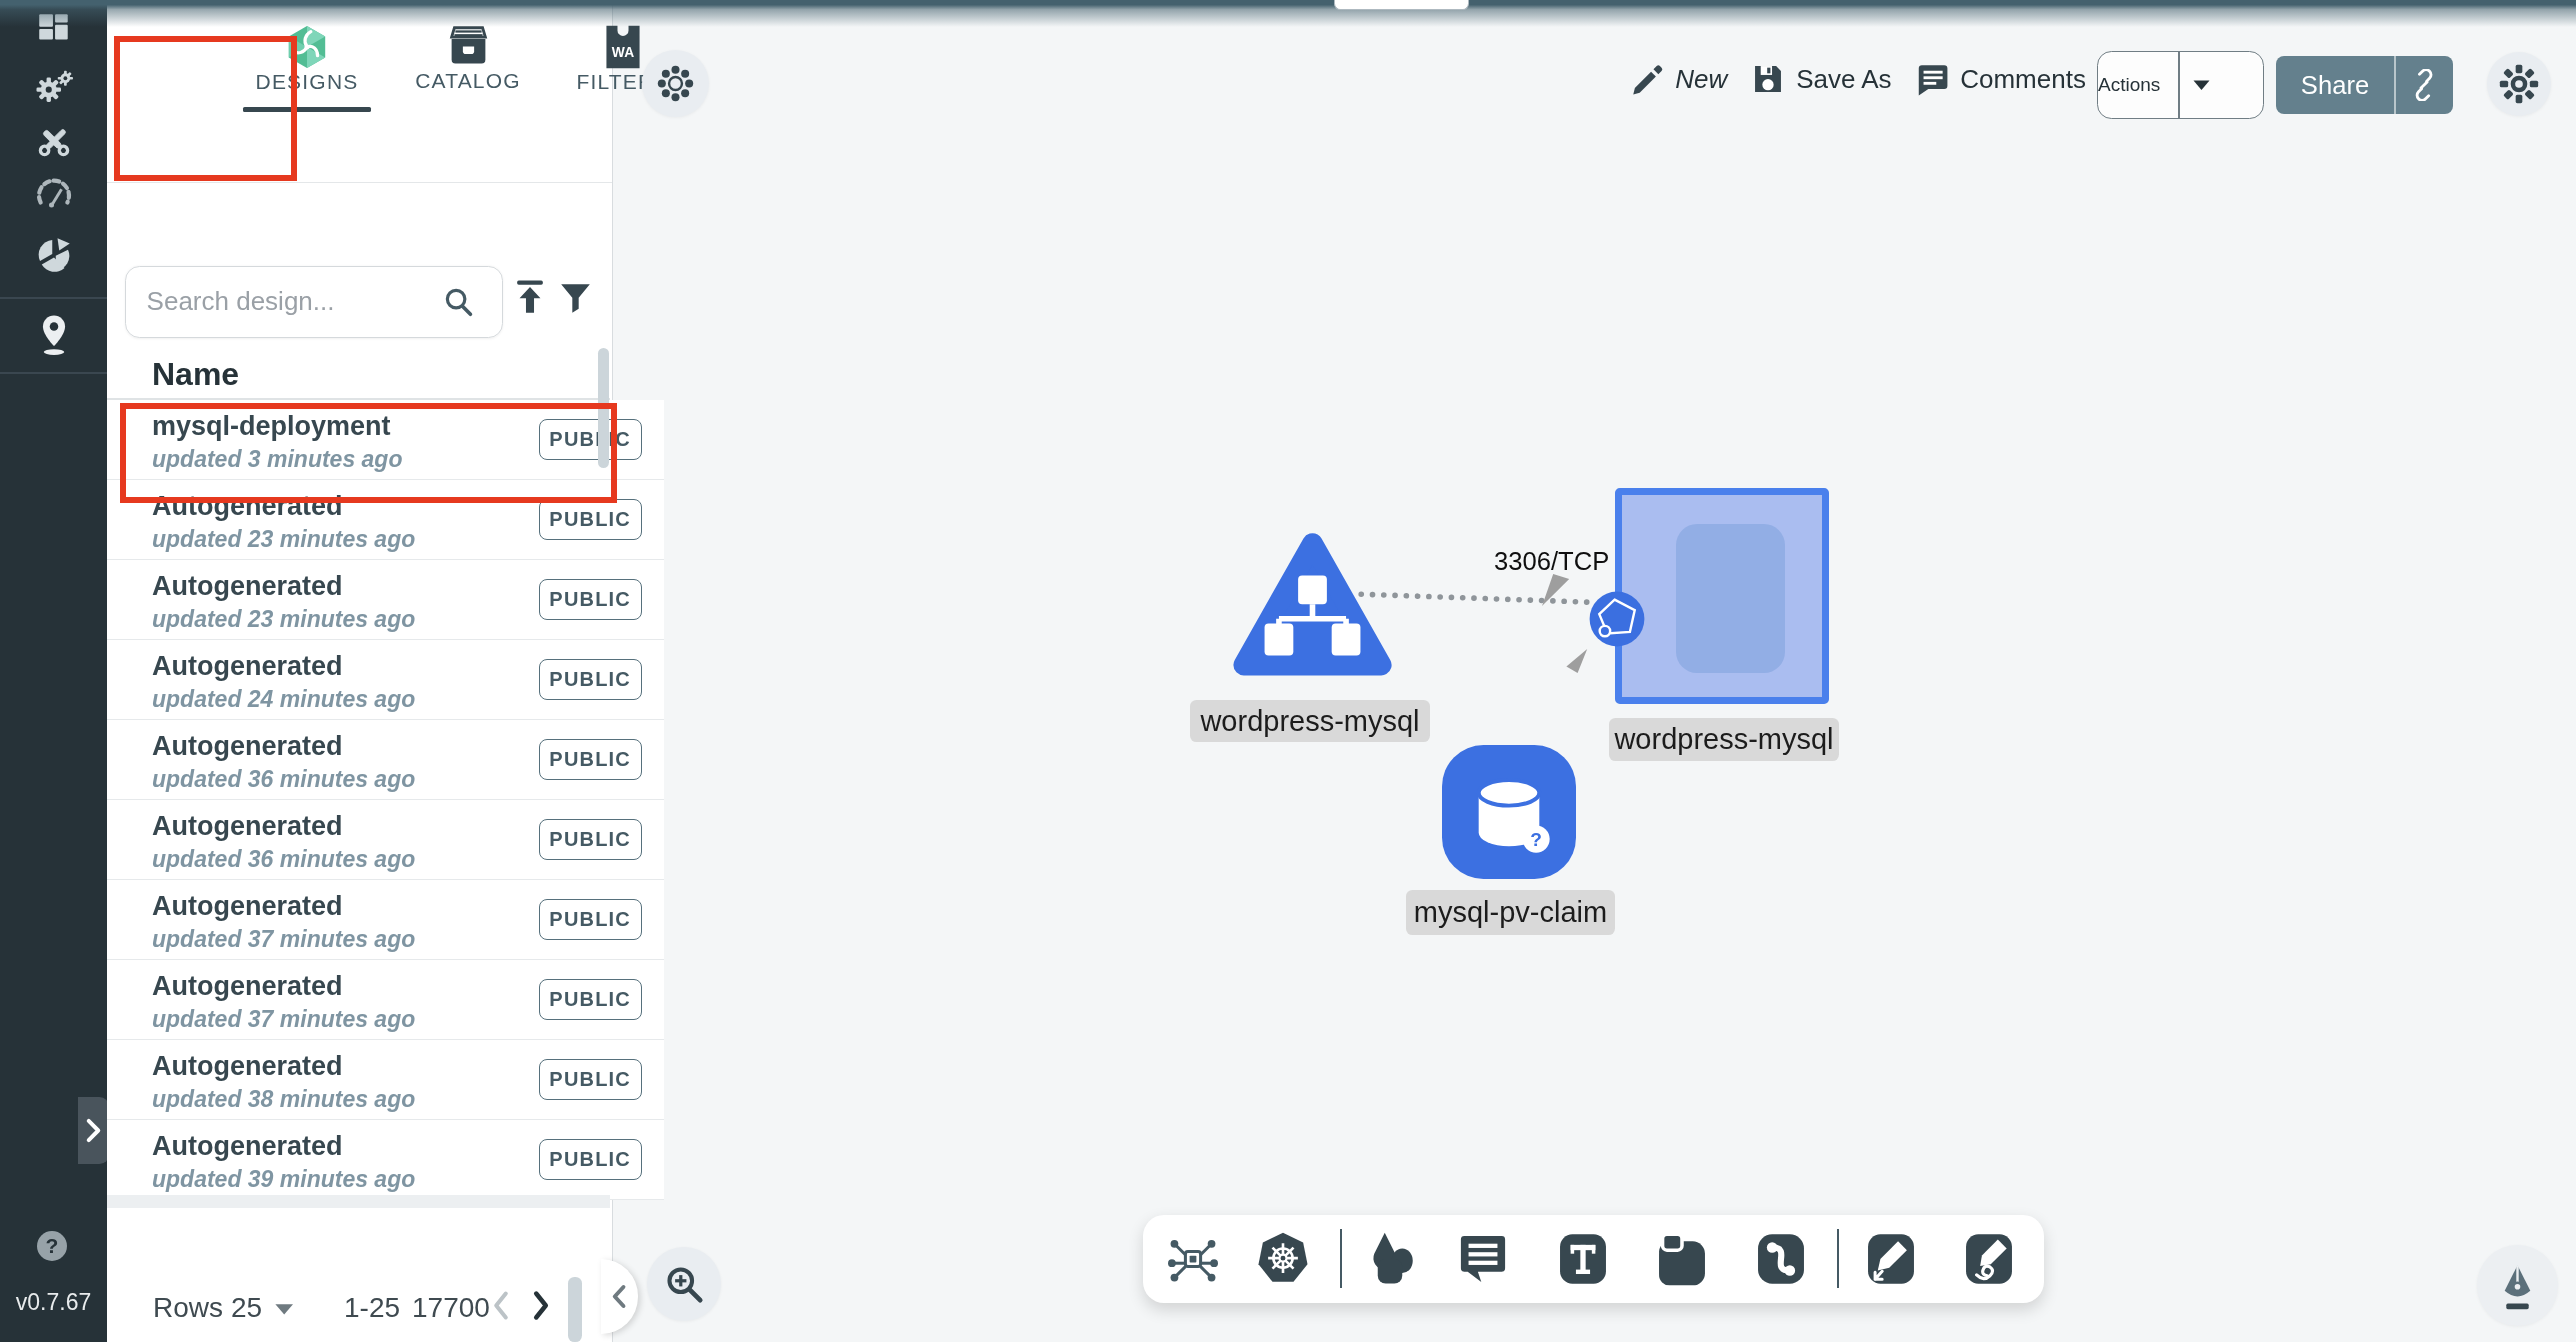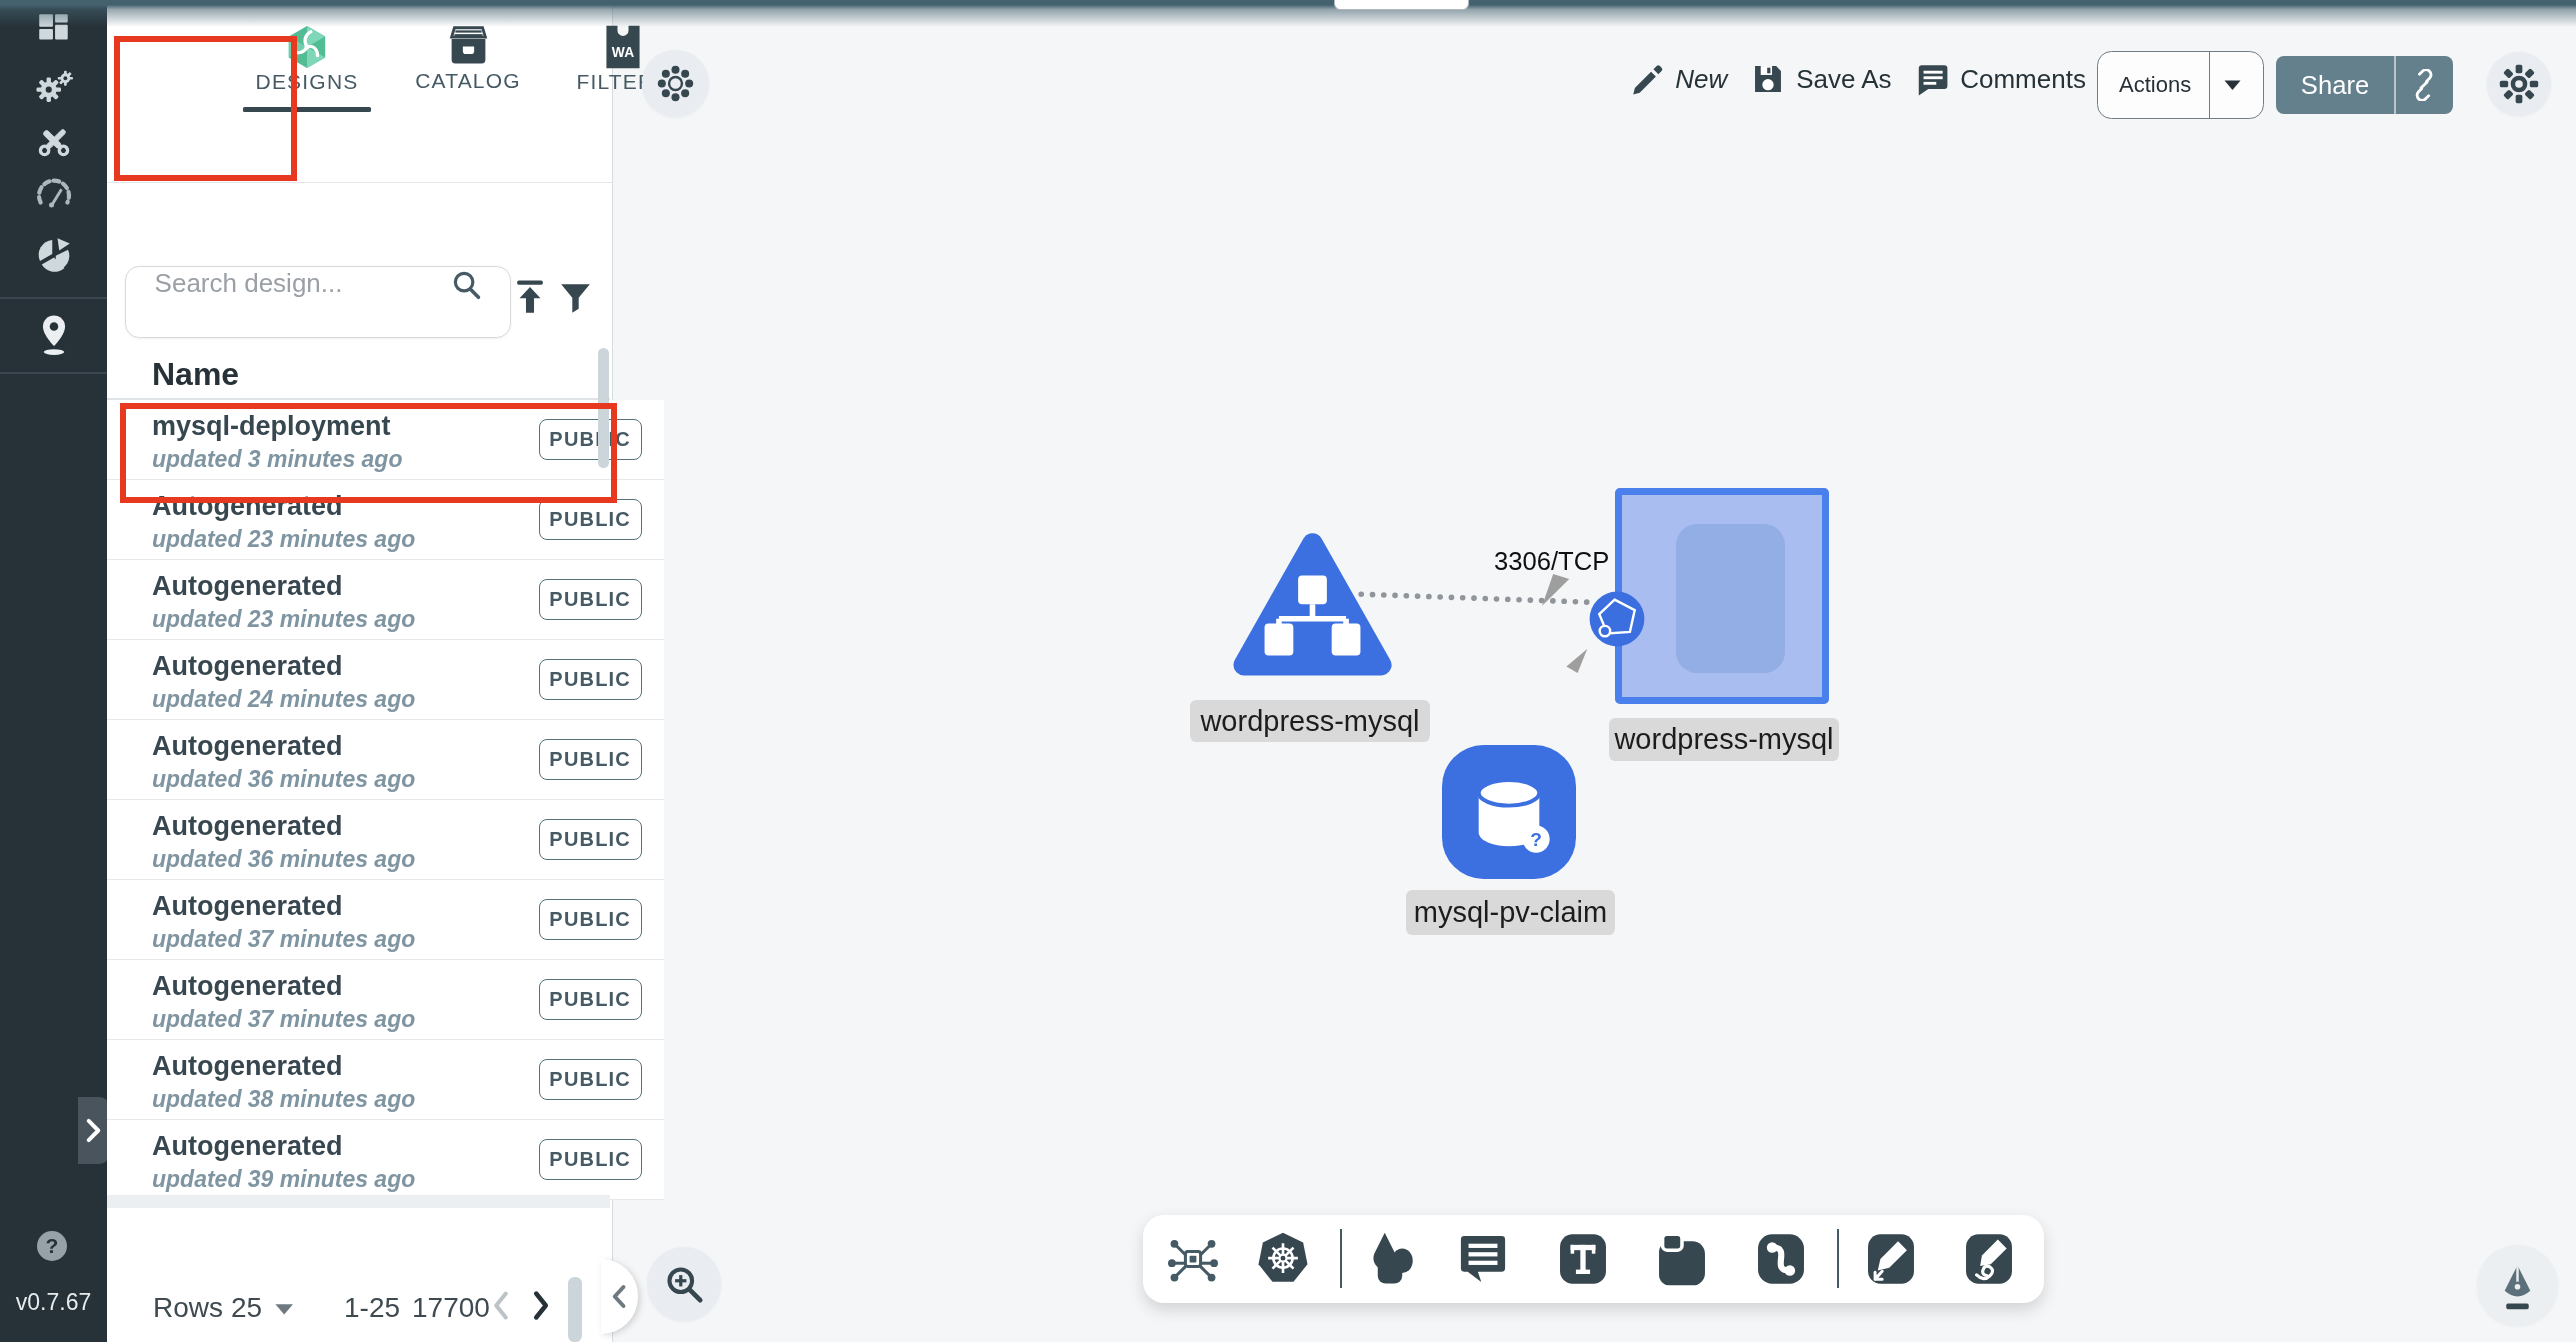--- a/index.html
+++ b/index.html
@@ -25,21 +25,21 @@
   .panel{left:107px;top:0;width:505px;height:1342px;background:#ffffff;border-right:1.6px solid #d8dcdf;z-index:41;}
   .tabs-row{position:absolute;left:0;top:0;width:505px;height:182px;background:#fff;border-bottom:1.6px solid #e4e7e9;}
   .tab{position:absolute;top:24px;width:144px;height:144px;display:flex;flex-direction:column;align-items:center;
        justify-content:flex-start;cursor:pointer;}
   .tab-label{font-size:21px;letter-spacing:1.2px;color:#455a64;margin-top:0;}
   .tab-underline{width:128px;height:4.8px;background:#37474f;margin-top:12.8px;border-radius:1.6px;}
   .panel-header{position:absolute;left:0;top:182px;width:505px;height:62px;background:#e9edf0;
     display:flex;align-items:center;justify-content:center;font-size:27px;letter-spacing:1.6px;color:#5d7b8a;}
   .search-row{position:absolute;left:0;top:244px;width:505px;height:96px;background:#fff;}
   .search-box{position:absolute;left:17.6px;top:21.6px;width:376px;height:70px;border:1.6px solid #d5d9dc;border-radius:14.4px;
-    box-shadow:0 0.8px 2.4px rgba(0,0,0,.06);display:flex;align-items:flex-start;padding-left:8px;}
+    box-shadow:0 0.8px 2.4px rgba(0,0,0,.06);display:flex;align-items:center;}
   .search-box input{border:none;outline:none;background:transparent;font-size:26px;color:#37474f;width:288px;
     margin-left:19px;font-family:"Liberation Sans",sans-serif;}
   .search-box input::placeholder{color:#9aa0a6;}
   .col-header{position:absolute;left:45px;top:356px;font-size:32px;font-weight:bold;color:#263238;}
   .rows-wrap{position:absolute;left:0;top:400px;width:503px;}
   .row{position:relative;width:557px;height:79px;border-bottom:1.6px solid #e6e9eb;cursor:pointer;background:#fff;font-weight:bold;}
   .row-name{position:absolute;left:45px;top:11.2px;font-size:27px;color:#37474f;}
   .row-upd{position:absolute;left:45px;top:46px;font-size:23px;font-style:italic;color:#7f95a2;}
   .row-badge{position:absolute;right:22.4px;top:19px;border:1.6px solid #56707c;border-radius:8px;color:#455a64;
     font-size:20px;letter-spacing:1.2px;padding:8px 9.6px;}
@@ -47,21 +47,21 @@
   .pagination{position:absolute;left:0;top:1274px;width:503px;height:68px;background:#fff;}
   .pg-text{font-size:28px;color:#3f4a50;}
   .scroll-thumb{position:absolute;background:#ccd5da;border-radius:6.4px;}
   
   .red-box{border:6.4px solid #e6391f;z-index:70;pointer-events:none;}
   
   .tool-label{font-size:26px;color:#263238;margin-left:11.2px;}
   .tool-item{position:absolute;top:62px;display:flex;align-items:center;cursor:pointer;z-index:45;}
   .actions-btn{position:absolute;left:2097px;top:51px;width:165px;height:66px;border:1.6px solid #707d84;border-radius:14.4px;
     background:#fdfdfd;display:flex;align-items:center;cursor:pointer;z-index:45;}
-  .actions-btn .lbl{font-size:22px;margin-left:21px;}
+  .actions-btn .lbl{font-size:19px;}
   .actions-btn .sep{width:1.6px;height:66px;background:#707d84;margin-left:17.6px;}
   .share-btn{position:absolute;left:2276px;top:56px;width:177px;height:58px;background:#64808d;border-radius:8px;
     display:flex;align-items:center;color:#fff;cursor:pointer;z-index:45;}
   .share-btn .lbl{font-size:25.6px;width:118px;text-align:center;}
   .share-btn .sep{width:1.6px;height:58px;background:rgba(255,255,255,.55);}
   .circle-btn{position:absolute;border-radius:50%;background:#e9edf1;display:flex;align-items:center;
     justify-content:center;cursor:pointer;z-index:45;box-shadow:0 0.8px 3.2px rgba(0,0,0,.05);}
   
   .node-label{position:absolute;background:#d9d9d9;border-radius:6.4px;color:#1c1c1c;font-size:29px;
     display:flex;align-items:center;justify-content:center;z-index:20;}

